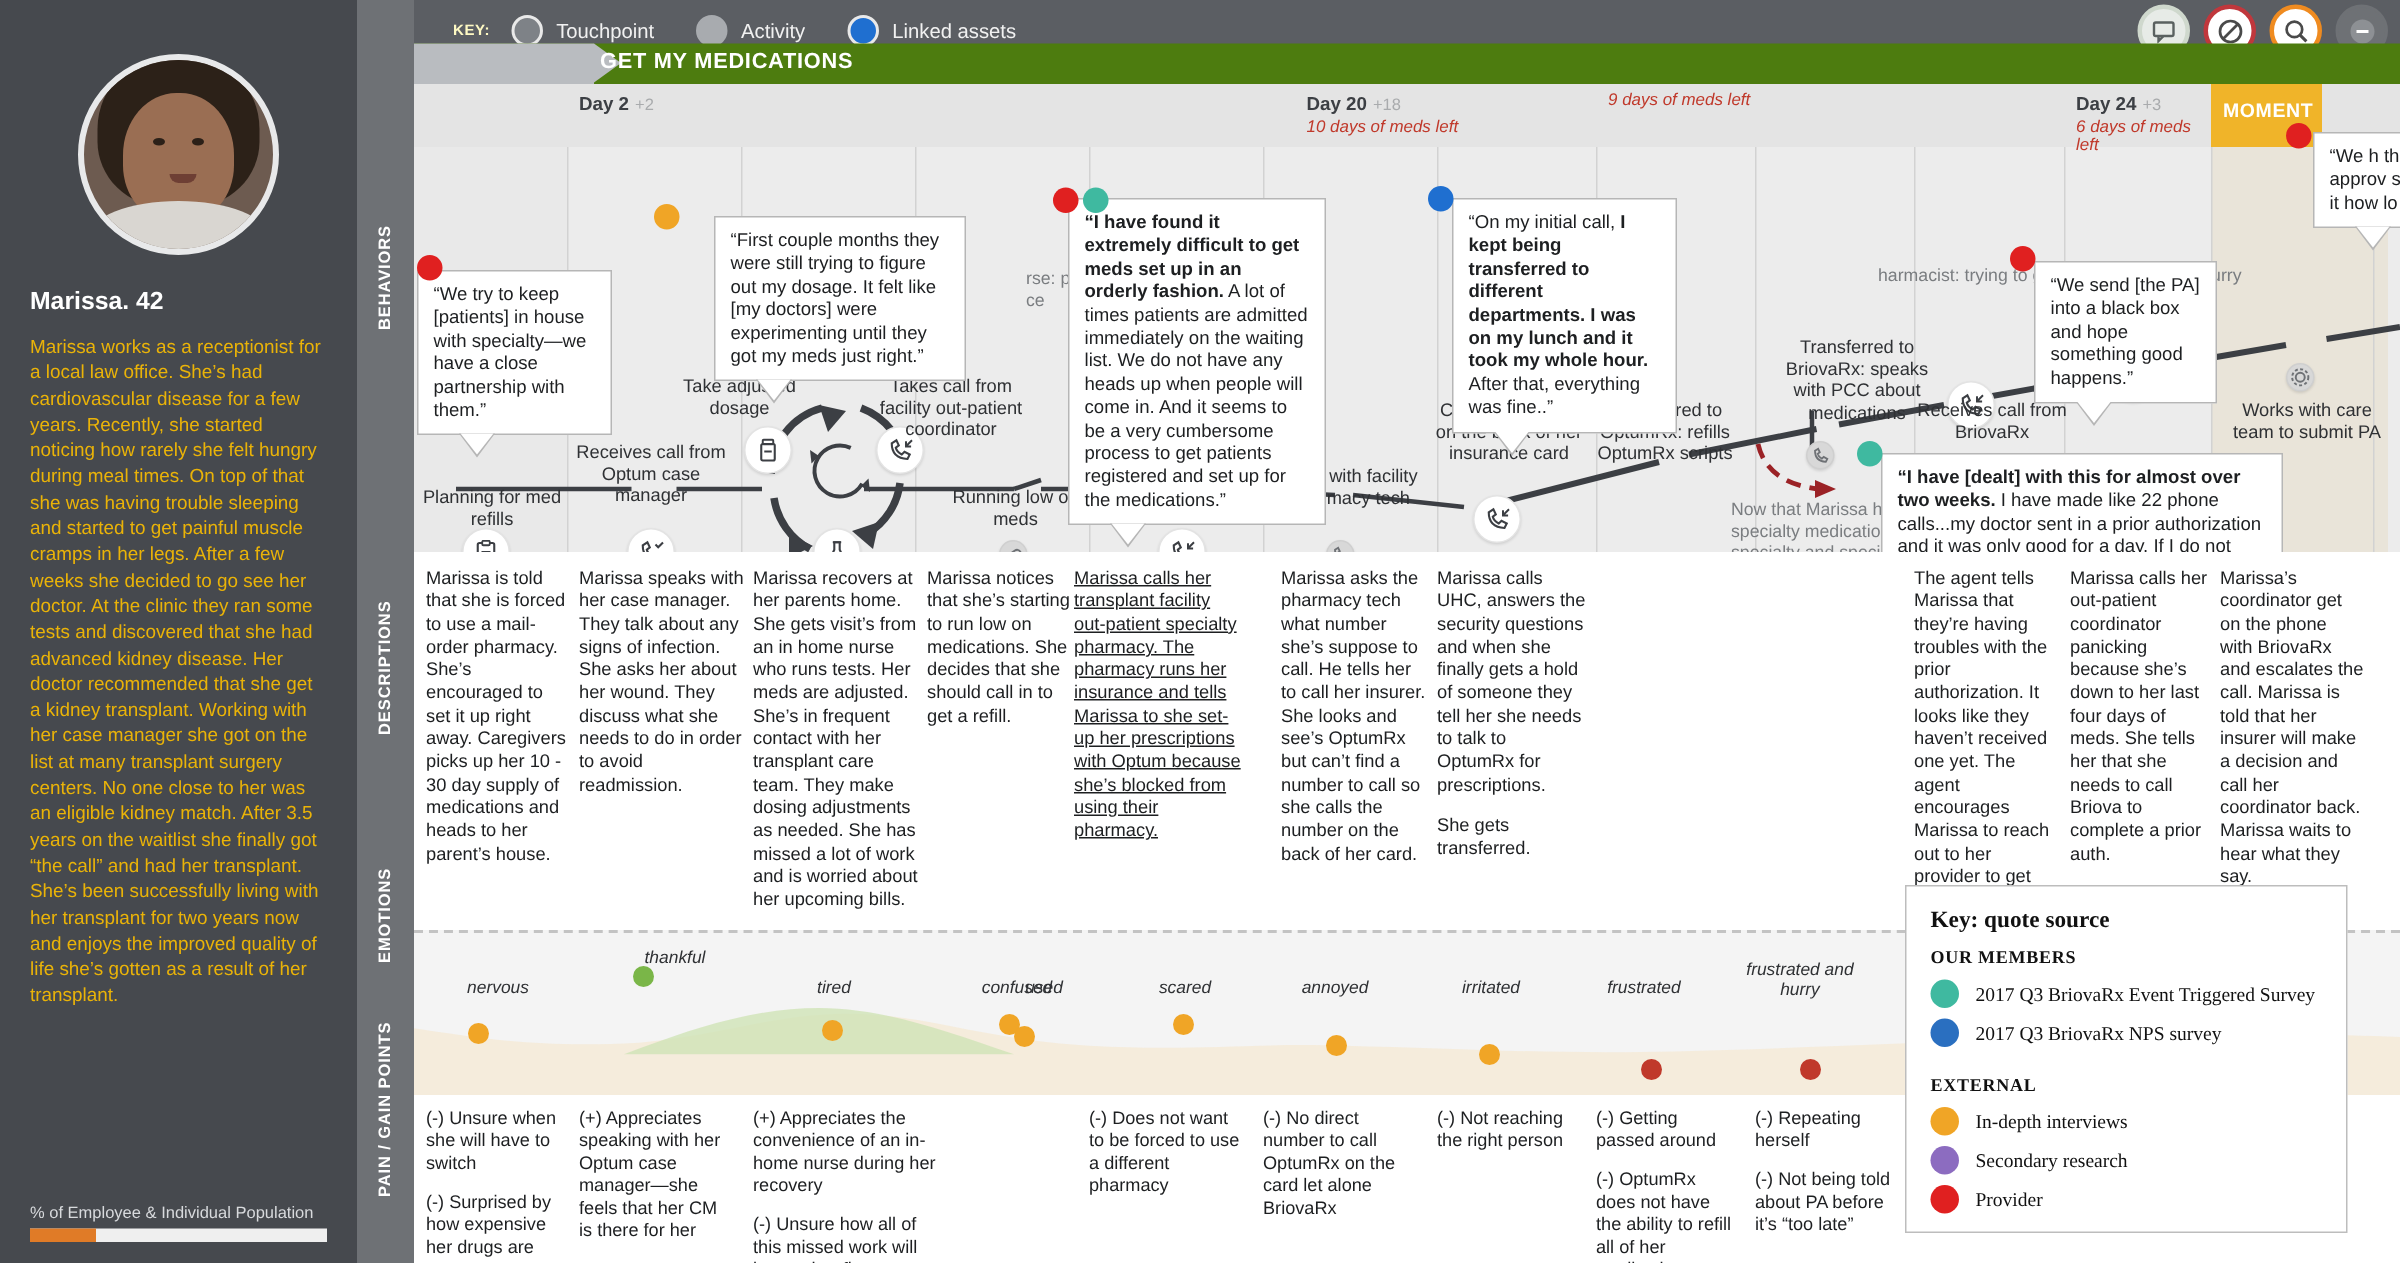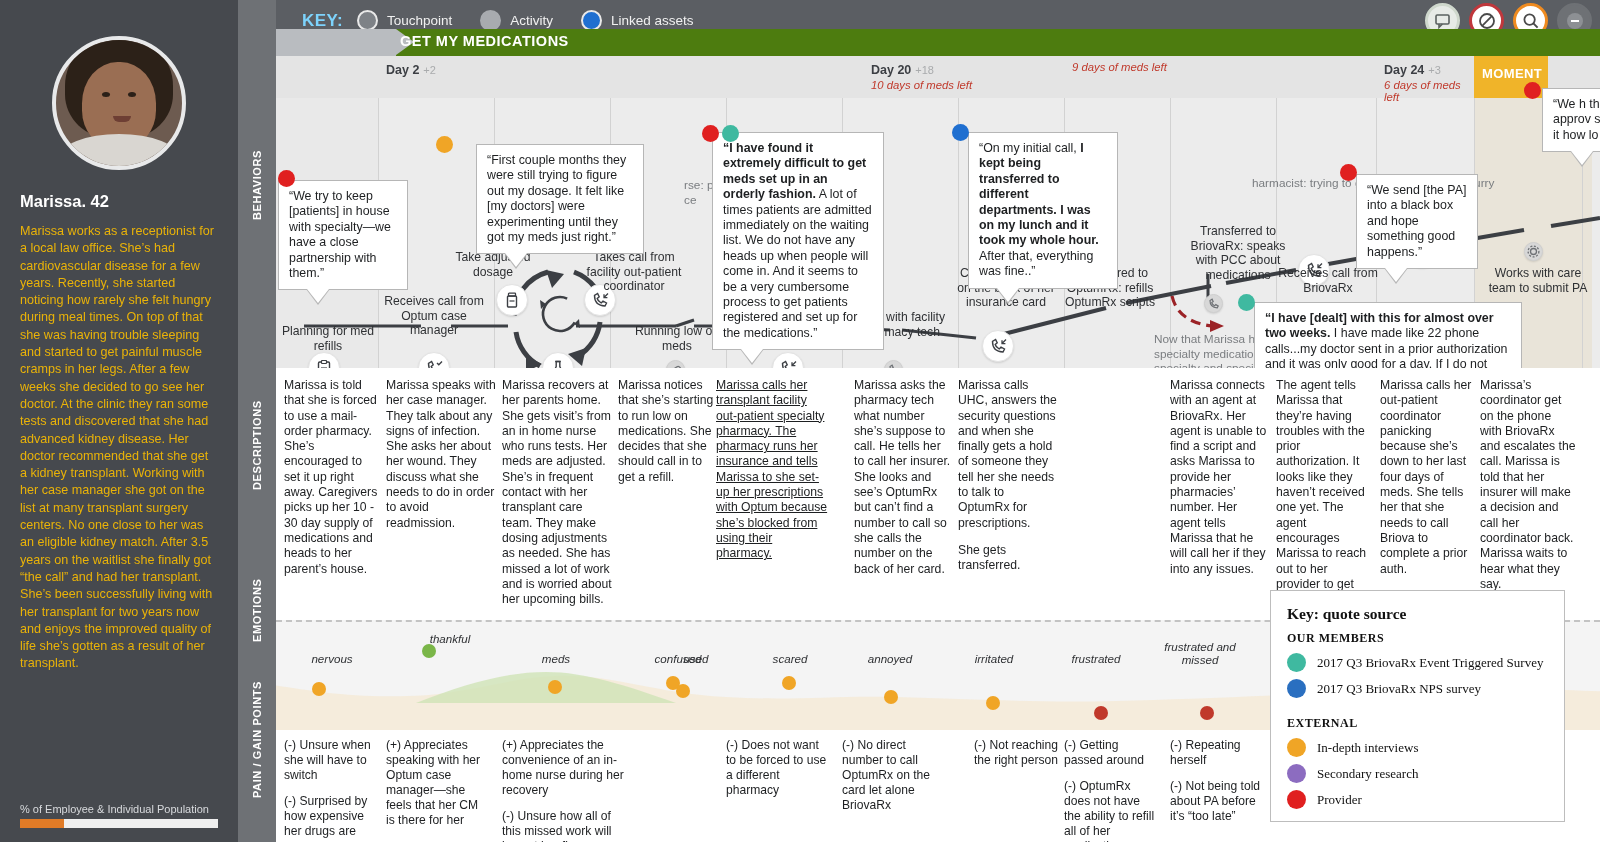--- a/index.html
+++ b/index.html
@@ -43,21 +43,21 @@
   .rowlabels { position:absolute; left:238px; top:0; width:38px; height:842px;
     background:#6e7175; }
   .rowlabel { position:absolute; left:0; width:38px;
     color:#fff; font-size: 11px; letter-spacing:.6px; font-weight:600;
     writing-mode: vertical-rl; transform: rotate(180deg);
     display:flex; align-items:center; justify-content:center; }
 
   
   .keybar { position:absolute; left:276px; top:0; width:1324px; height:41px;
     background:#5b5e63; display:flex; align-items:center; padding-left:26px; }
-  .key-word { color:#7dd3fc; font-size:17px; font-weight:bold; letter-spacing:.4px; margin-right:14px;}
+  .key-word { color:#fef9c3; font-size:10px; font-weight:bold; letter-spacing:.4px; margin-right:14px;}
   .key-item { display:flex; align-items:center; margin-right:28px; }
   .key-dot { width:21px; height:21px; border-radius:50%; margin-right:9px;
     border:2px solid #e9e9e9; }
   .key-dot.touchpoint { background:#7e8287; }
   .key-dot.activity { background:#a8abaf; border-color:#a8abaf; }
   .key-dot.linked { background:#1f6fd0; border-color:#e9e9e9; }
   .key-label { color:#f1f1f1; font-size:13.5px; }
 
   .topicons { position:absolute; right:8px; top:3px; display:flex; align-items:center; }
   .topicon { width:35px; height:35px; border-radius:50%; margin-left:9px;
@@ -448,51 +448,48 @@
         <div class="desc" style="left: 440px; width: 112px; text-decoration: underline;">
           <p>Marissa calls her transplant facility out-patient specialty pharmacy. The pharmacy runs her insurance and tells Marissa to she set-up her prescriptions with Optum because she’s blocked from using their pharmacy.</p>
         </div>
         <div class="desc" style="left: 578px; width: 100px;">
           <p>Marissa asks the pharmacy tech what number she’s suppose to call. He tells her to call her insurer. She looks and see’s OptumRx but can’t find a number to call so she calls the number on the back of her card.</p>
         </div>
         <div class="desc" style="left: 682px; width: 100px;">
           <p>Marissa calls UHC, answers the security questions and when she finally gets a hold of someone they tell her she needs to talk to OptumRx for prescriptions.</p>
           <p>She gets transferred.</p>
         </div>
-        <div class="desc" style="left: 894px; width: 100px;">
-          <p>Marissa connects with an agent at BriovaRx. Her agent is unable to find a script and asks Marissa to provide her pharmacies’ number. Her agent tells Marissa that he will call her if they into any issues.</p>
-        </div>
         <div class="desc" style="left: 1000px; width: 96px;">
           <p>The agent tells Marissa that they’re having troubles with the prior authorization. It looks like they haven’t received one yet. The agent encourages Marissa to reach out to her provider to get the PA processed.</p>
         </div>
         <div class="desc" style="left: 1104px; width: 92px;">
           <p>Marissa calls her out-patient coordinator panicking because she’s down to her last four days of meds. She tells her that she needs to call Briova to complete a prior auth.</p>
         </div>
         <div class="desc" style="left: 1204px; width: 96px;">
           <p>Marissa’s coordinator get on the phone with BriovaRx and escalates the call. Marissa is told that her insurer will make a decision and call her coordinator back. Marissa waits to hear what they say.</p>
         </div>
       </div>
 
     <div class="emoband">
       <div class="emo-divider"></div>
       <svg class="emoline" width="1324" height="62" viewBox="0 0 1324 62" preserveAspectRatio="none">
         <path d="M0 16 C 40 22, 80 30, 150 26 C 210 20, 240 6, 290 6 C 340 6, 380 24, 450 28 C 520 32, 560 26, 620 28 C 700 30, 760 34, 840 32 C 920 30, 1000 26, 1100 22 C 1200 18, 1270 20, 1324 22 L1324 62 L0 62 Z" fill="#f6e6c8" opacity="0.55"></path>
         <path d="M140 34 C 190 14, 230 2, 270 2 C 310 2, 350 16, 400 34 Z" fill="#cfe4b6" opacity="0.8"></path>
       </svg>
       <div id="emolabels">
           <div class="emolabel" style="left: 8px; width: 96px; top: 32px;">nervous</div>
           <div class="emolabel" style="left: 126px; width: 96px; top: 12px;">thankful</div>
-          <div class="emolabel" style="left: 232px; width: 96px; top: 32px;">meds</div>
+          <div class="emolabel" style="left: 232px; width: 96px; top: 32px;">tired</div>
           <div class="emolabel" style="left: 354px; width: 96px; top: 32px;">confused</div>
           <div class="emolabel" style="left: 372px; width: 96px; top: 32px;">used</div>
           <div class="emolabel" style="left: 466px; width: 96px; top: 32px;">scared</div>
           <div class="emolabel" style="left: 566px; width: 96px; top: 32px;">annoyed</div>
           <div class="emolabel" style="left: 670px; width: 96px; top: 32px;">irritated</div>
           <div class="emolabel" style="left: 772px; width: 96px; top: 32px;">frustrated</div>
-          <div class="emolabel" style="left: 876px; width: 96px; top: 20px;">frustrated and missed</div>
+          <div class="emolabel" style="left: 876px; width: 96px; top: 20px;">frustrated and hurry</div>
           <div class="emolabel" style="left: 1086px; width: 96px; top: 12px;">relieved</div>
           <div class="emolabel" style="left: 1196px; width: 100px; top: 22px;">disappointed</div>
         </div>
       <div id="emodots">
           <div class="emodot" style="left: 36px; top: 62px; background: rgb(240, 165, 38);"></div>
           <div class="emodot" style="left: 146px; top: 24px; background: rgb(122, 182, 72);"></div>
           <div class="emodot" style="left: 272px; top: 60px; background: rgb(240, 165, 38);"></div>
           <div class="emodot" style="left: 390px; top: 56px; background: rgb(240, 165, 38);"></div>
           <div class="emodot" style="left: 400px; top: 64px; background: rgb(240, 165, 38);"></div>
           <div class="emodot" style="left: 506px; top: 56px; background: rgb(240, 165, 38);"></div>
@@ -514,21 +511,21 @@
         <div class="pain" style="left: 226px; width: 130px;">
           <p>(+) Appreciates the convenience of an in-home nurse during her recovery</p>
           <p>(-) Unsure how all of this missed work will impact her finances</p>
         </div>
         <div class="pain" style="left: 566px; width: 104px;">
           <p>(-) No direct number to call OptumRx on the card let alone BriovaRx</p>
         </div>
         <div class="pain" style="left: 450px; width: 106px;">
           <p>(-) Does not want to be forced to use a different pharmacy</p>
         </div>
-        <div class="pain" style="left: 682px; width: 100px; text-align: right;">
+        <div class="pain" style="left: 682px; width: 100px;">
           <p>(-) Not reaching the right person</p>
         </div>
         <div class="pain" style="left: 788px; width: 96px;">
           <p>(-) Getting passed around</p>
           <p>(-) OptumRx does not have the ability to refill all of her medications</p>
         </div>
         <div class="pain" style="left: 894px; width: 92px;">
           <p>(-) Repeating herself</p>
           <p>(-) Not being told about PA before it’s “too late”</p>
         </div>

